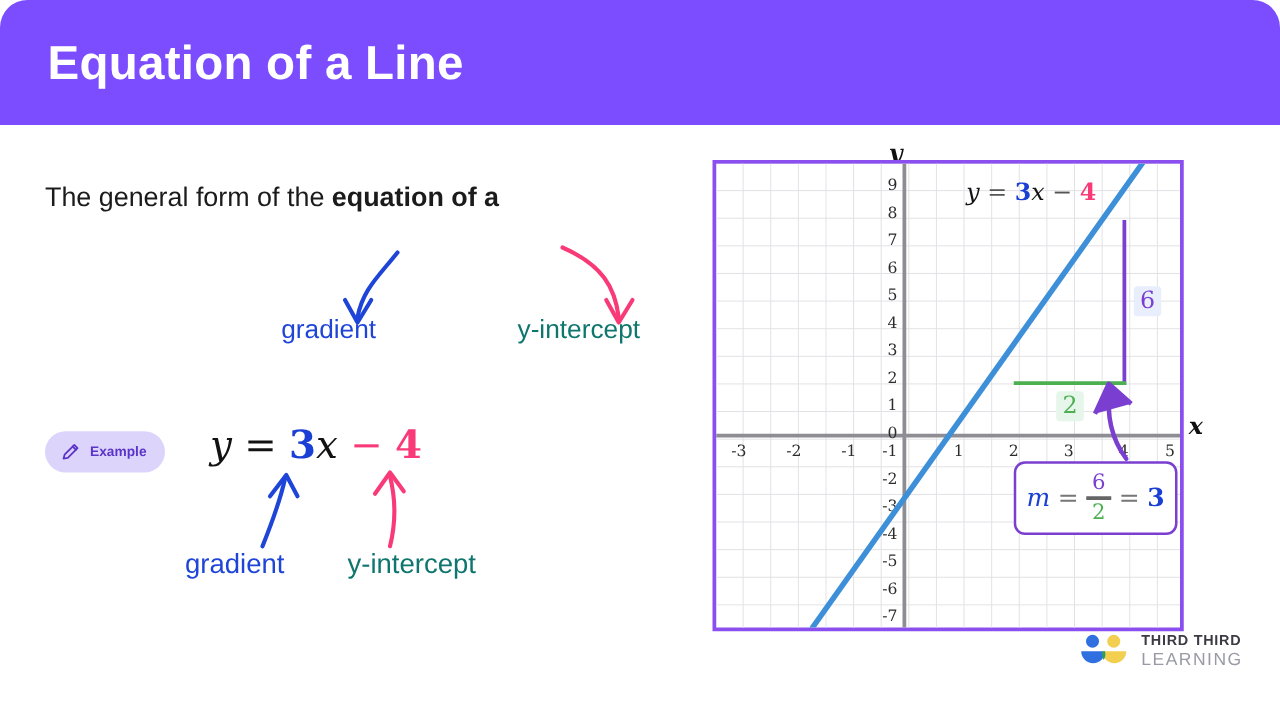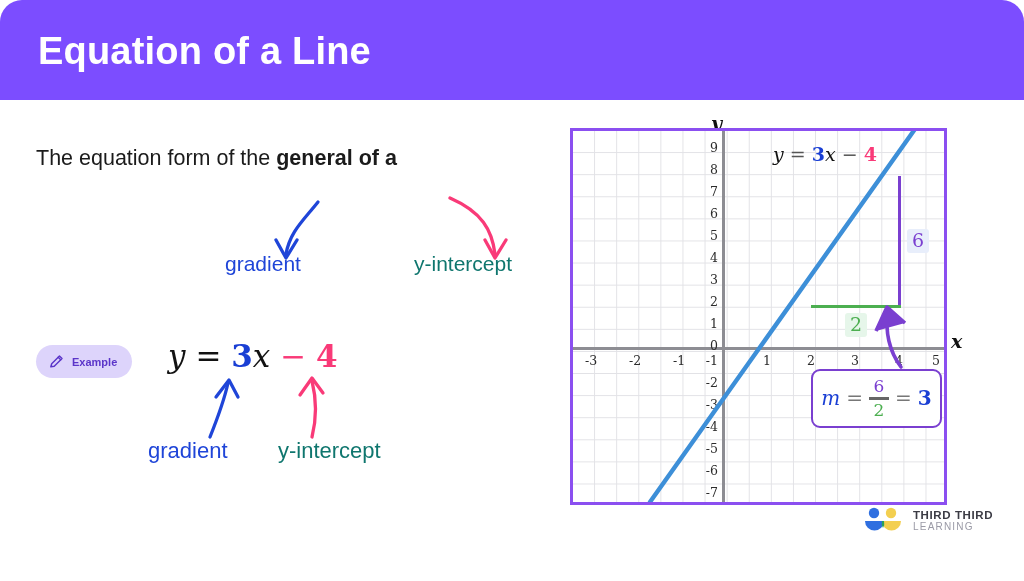--- a/index.html
+++ b/index.html
@@ -90,33 +90,33 @@
         line-height:1.04;}
   .frac .num{color:#7a3fd0;font-size:17px;}
   .frac .bar{width:20px;height:2.4px;background:#666;margin:2px 0;}
   .frac .den{color:#4caf50;font-size:17px;}
 
   
   .logo{position:absolute;left:862px;top:507px;display:flex;
         align-items:center;gap:9px;}
   .logo-text{display:flex;flex-direction:column;line-height:1.08;}
   .logo-t1{font-size:11.5px;font-weight:bold;color:#3b3b44;letter-spacing:.6px;}
-  .logo-t2{font-size:10px;color:#9a9aa6;letter-spacing:1.2px;}
+  .logo-t2{font-size:14px;color:#9a9aa6;letter-spacing:1.2px;}
 </style>
 </head>
 <body>
 
 <div class="card">
 
   <div class="header">
     <div class="header-title">Equation of a Line</div>
   </div>
 
   <div class="lead">
-    <span>The equation form of the </span><b>general of a</b><br>
+    <span>The general form of the </span><b>equation of a</b><br>
   </div>
 
 
   <svg width="340" height="90" style="position:absolute;left:210px;top:196px;">
     <path d="M108 6 C 92 26, 80 36, 76 58" stroke="#1f45d8" stroke-width="3.3" fill="none" stroke-linecap="round"></path>
     <path d="M66 44 L76 62 L87 44" stroke="#1f45d8" stroke-width="3.3" fill="none" stroke-linecap="round" stroke-linejoin="round"></path>
     <path d="M240 2 C 272 16, 282 34, 285 58" stroke="#f93a78" stroke-width="3.3" fill="none" stroke-linecap="round"></path>
     <path d="M275 44 L285 62 L296 44" stroke="#f93a78" stroke-width="3.3" fill="none" stroke-linecap="round" stroke-linejoin="round"></path>
   </svg>
 

